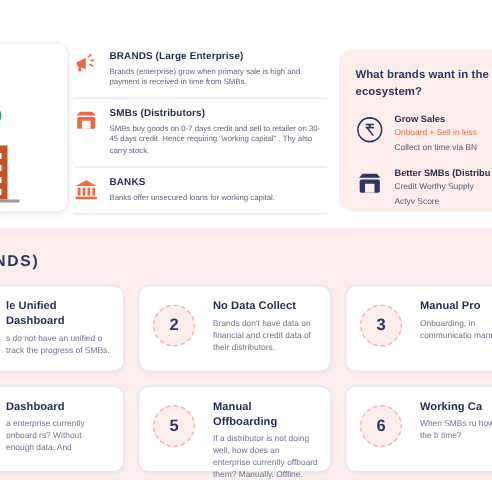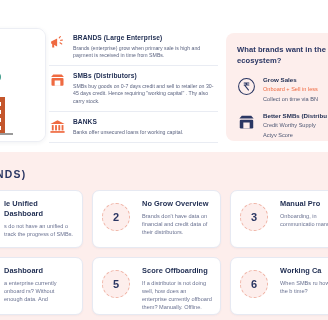--- a/index.html
+++ b/index.html
@@ -188,21 +188,21 @@
         <div class="pcard">
 
           <div class="pbody">
             <div class="ptitle">le Unified Dashboard</div>
             <div class="pdesc">s do not have an unified o track the progress of SMBs.</div>
           </div>
         </div>
         <div class="pcard">
           <div class="pnum">2</div>
           <div class="pbody">
-            <div class="ptitle">No Grow Overview</div>
+            <div class="ptitle">No Data Collect</div>
             <div class="pdesc">Brands don't have data on financial and credit data of their distributors.</div>
           </div>
         </div>
         <div class="pcard">
           <div class="pnum">3</div>
           <div class="pbody">
             <div class="ptitle">Manual Pro</div>
             <div class="pdesc">Onboarding, in communicatio manual.</div>
           </div>
         </div>
@@ -212,21 +212,21 @@
         <div class="pcard">
 
           <div class="pbody">
             <div class="ptitle">Dashboard</div>
             <div class="pdesc">a enterprise currently onboard rs? Without enough data. And</div>
           </div>
         </div>
         <div class="pcard">
           <div class="pnum">5</div>
           <div class="pbody">
-            <div class="ptitle">Score Offboarding</div>
+            <div class="ptitle">Manual Offboarding</div>
             <div class="pdesc">If a distributor is not doing well, how does an enterprise currently offboard them? Manually. Offline.</div>
           </div>
         </div>
         <div class="pcard">
           <div class="pnum">6</div>
           <div class="pbody">
             <div class="ptitle">Working Ca</div>
             <div class="pdesc">When SMBs ru how does the b time?</div>
           </div>
         </div>

